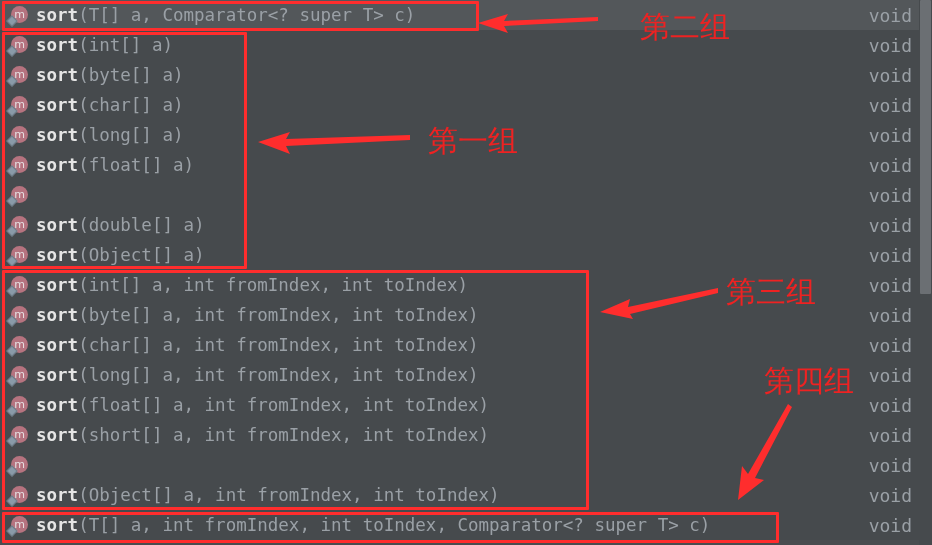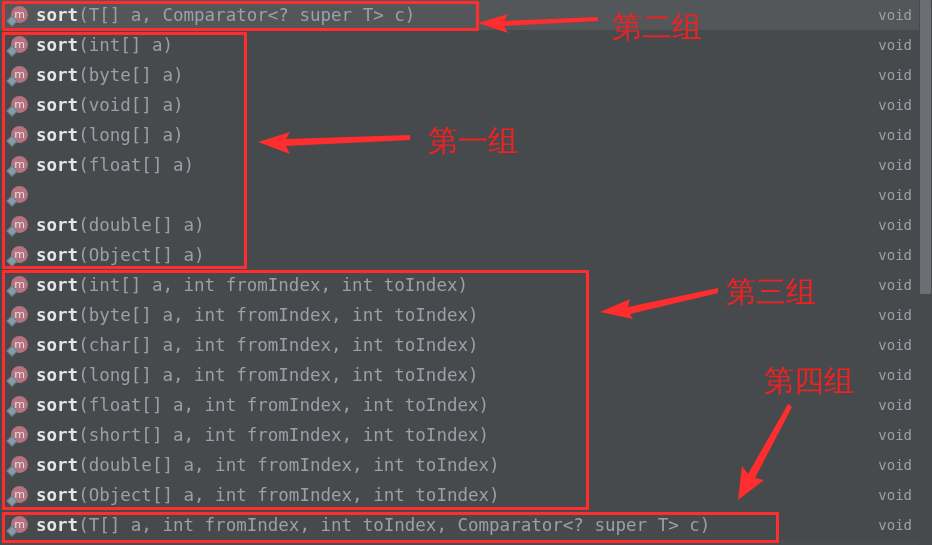--- a/index.html
+++ b/index.html
@@ -43,21 +43,21 @@
   }
   .row-sig .kw {
     color: #e5e5e5;
     font-weight: bold;
   }
   .row-type {
     position: absolute;
     right: 20px;
     top: 50%;
     transform: translateY(-50%);
-    font-size: 14px;
+    font-size: 18px;
     color: #9aa0a6;
     white-space: pre;
   }
 
   
   .micon {
     position: relative;
     flex: 0 0 auto;
     width: 22px;
     height: 22px;
@@ -169,21 +169,21 @@
       <span class="row-sig"><b class="kw">sort</b><span>(byte[] a)</span></span>
       <span class="row-type">void</span>
     </div>
 
     <div class="row">
       <span class="micon">
           <span class="circle"></span>
           <span class="mletter">m</span>
           <span class="diamond"></span>
         </span>
-      <span class="row-sig"><b class="kw">sort</b><span>(void[] a)</span></span>
+      <span class="row-sig"><b class="kw">sort</b><span>(char[] a)</span></span>
       <span class="row-type">void</span>
     </div>
 
     <div class="row">
       <span class="micon">
           <span class="circle"></span>
           <span class="mletter">m</span>
           <span class="diamond"></span>
         </span>
       <span class="row-sig"><b class="kw">sort</b><span>(long[] a)</span></span>
@@ -288,21 +288,20 @@
       <span class="row-sig"><b class="kw">sort</b><span>(short[] a, int fromIndex, int toIndex)</span></span>
       <span class="row-type">void</span>
     </div>
 
     <div class="row">
       <span class="micon">
           <span class="circle"></span>
           <span class="mletter">m</span>
           <span class="diamond"></span>
         </span>
-      <span class="row-sig"><b class="kw">sort</b><span>(double[] a, int fromIndex, int toIndex)</span></span>
       <span class="row-type">void</span>
     </div>
 
     <div class="row">
       <span class="micon">
           <span class="circle"></span>
           <span class="mletter">m</span>
           <span class="diamond"></span>
         </span>
       <span class="row-sig"><b class="kw">sort</b><span>(Object[] a, int fromIndex, int toIndex)</span></span>
@@ -328,21 +327,21 @@
   <div class="overlay">
 
     <div class="anno-box" style="left:2px; top:1px; width:477px; height:30px;"></div>
 
     <div class="anno-box" style="left:2px; top:32px; width:245px; height:237px;"></div>
 
     <div class="anno-box" style="left:2px; top:270px; width:587px; height:240px;"></div>
 
     <div class="anno-box" style="left:2px; top:512px; width:777px; height:31px;"></div>
 
-    <div class="anno-label" style="left:612px; top:12px;">第二组</div>
+    <div class="anno-label" style="left:640px; top:12px;">第二组</div>
     <div class="anno-label" style="left:428px; top:126px;">第一组</div>
     <div class="anno-label" style="left:726px; top:277px;">第三组</div>
     <div class="anno-label" style="left:764px; top:366px;font-family:Liberation Serif, serif;">第四组</div>
 
     <svg class="anno-arrow" style="left:478px; top:8px; width:120px; height:30px;" viewBox="0 0 120 30">
       <polygon points="0,15 30,6 26,13 120,9 120,13 26,18 30,25" fill="#ff2d2d"></polygon>
     </svg>
 
     <svg class="anno-arrow" style="left:258px; top:127px; width:152px; height:30px;" viewBox="0 0 152 30">
       <polygon points="0,15 32,5 28,12 152,8 152,13 28,19 32,27" fill="#ff2d2d"></polygon>

